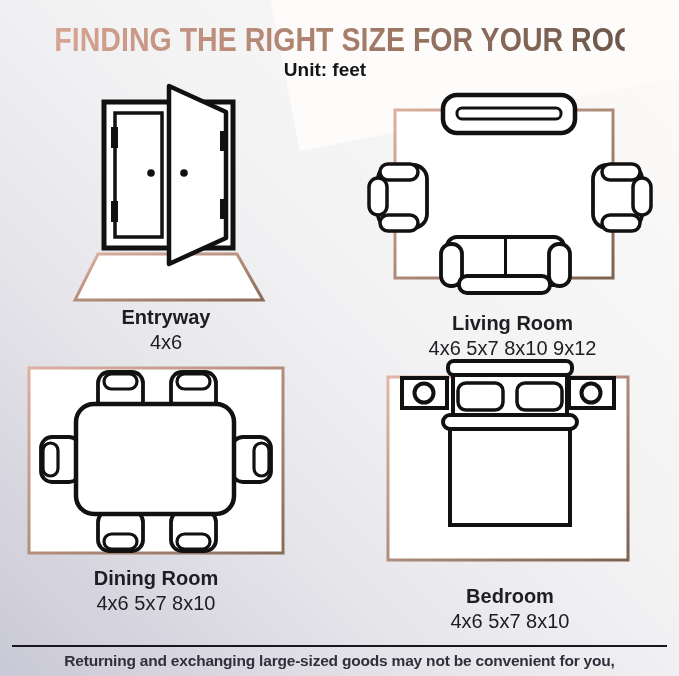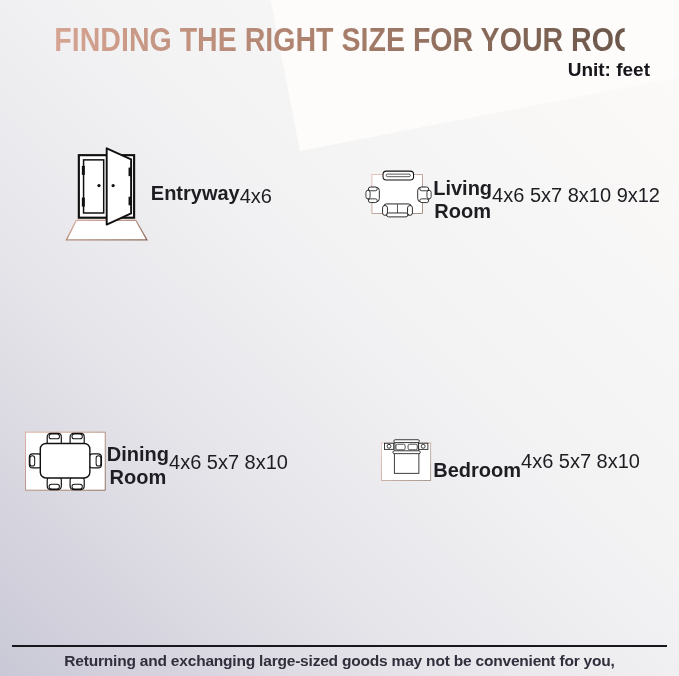--- a/index.html
+++ b/index.html
@@ -13,24 +13,24 @@
     background:#fdfcfa;transform:rotate(-11deg);
   }
   .title{
     position:absolute;top:20px;left:0;width:679px;margin:0;
     font-size:34px;font-weight:bold;letter-spacing:0px;white-space:nowrap;
     text-align:center;transform:scaleX(0.84);transform-origin:center;
     background:linear-gradient(90deg,#d6a492 0%,#a87e6b 50%,#6b574a 100%);
     -webkit-background-clip:text;background-clip:text;color:transparent;
   }
   .subtitle{
-    position:absolute;top:59px;left:0;width:650px;text-align:right;
+    position:absolute;top:59px;left:0;width:650px;text-align:center;
     font-size:19px;font-weight:bold;color:#15151a;
   }
-  .room{position:absolute;display:flex;flex-direction:row;align-items:center;justify-content:flex-end;}
+  .room{position:absolute;display:flex;flex-direction:column;align-items:center;justify-content:flex-end;}
   .room-label{font-size:20px;font-weight:bold;color:#1d1d22;line-height:1.15;text-align:center;}
   .room-sizes{font-size:20px;font-weight:normal;color:#1d1d22;margin-top:2px;text-align:center;white-space:nowrap;}
   .room-entry{left:60px;top:80px;width:212px;}
   .room-entry .room-label{margin-top:-4px;}
   .room-living{left:365px;top:88px;width:295px;}
   .room-living .room-label{margin-top:12px;}
   .room-dining{left:24px;top:364px;width:264px;}
   .room-dining .room-label{margin-top:8px;}
   .room-bedroom{left:380px;top:355px;width:260px;}
   .room-bedroom .room-label{margin-top:20px;}

